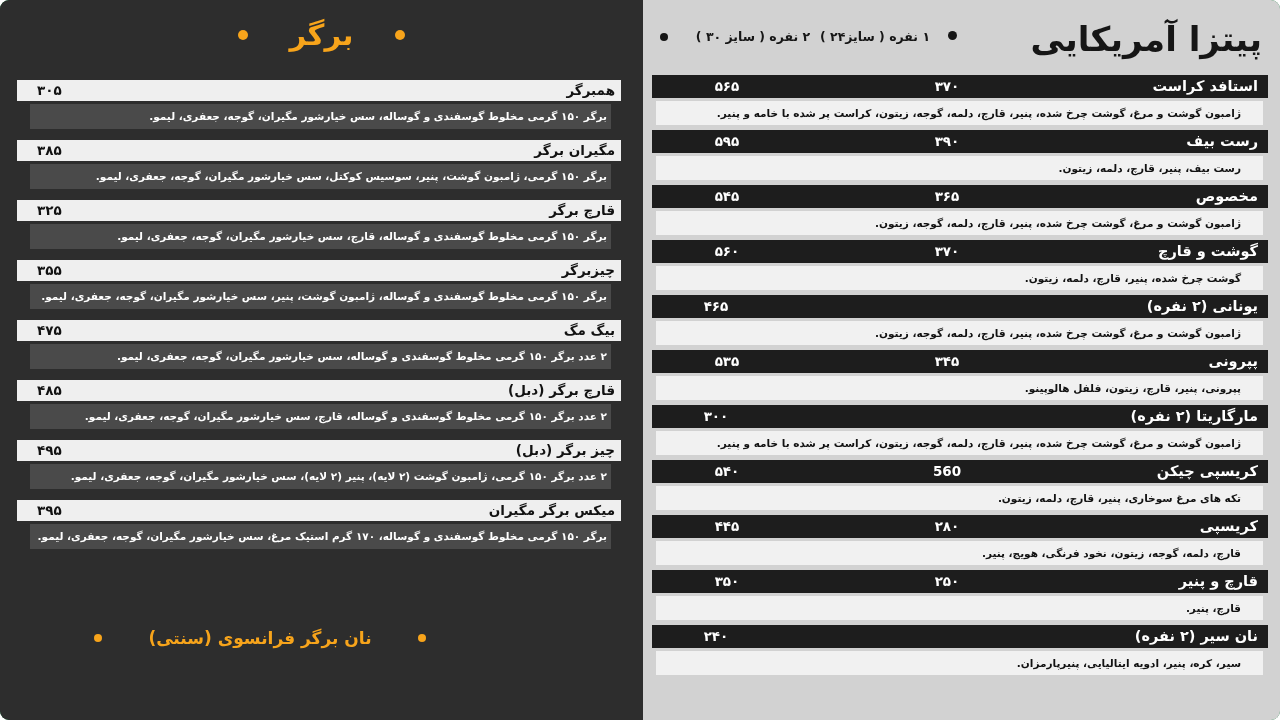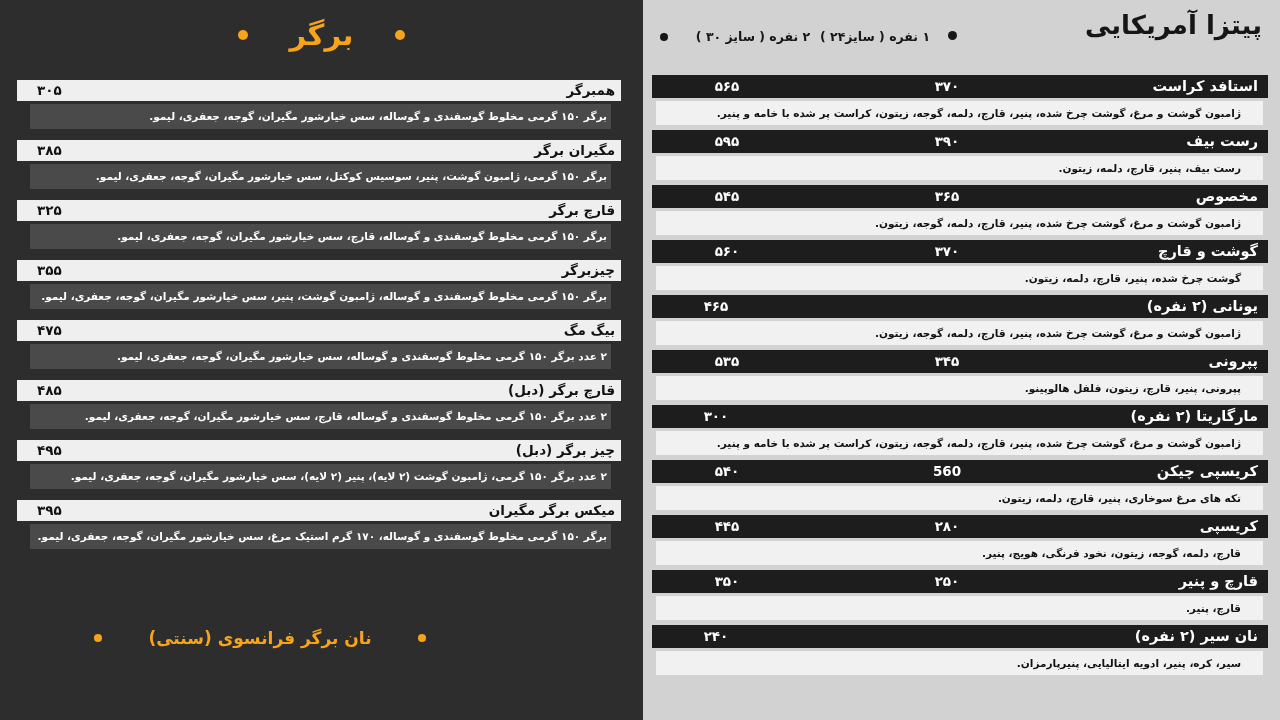--- a/index.html
+++ b/index.html
@@ -1,17 +1,17 @@
 <!DOCTYPE html>
 <html lang="fa"><head>
 <meta charset="utf-8">
 <style>
   html,body{margin:0;padding:0;}
   body{font-family:"DejaVu Sans", sans-serif;}
-  #screen{position:relative;width:1280px;height:720px;overflow:hidden;background:#15803d;}
+  #screen{position:relative;width:1280px;height:720px;overflow:hidden;background:#15803d;border-radius:9px;}
 
   
   .left-panel{position:absolute;left:0;top:0;width:643px;height:720px;background:#2d2d2d;}
   .burger-title-row{position:absolute;top:18px;left:0;width:643px;display:flex;justify-content:center;align-items:center;gap:42px;}
   .burger-title{color:#f7a41b;font-size:29px;font-weight:bold;}
   .dot{width:10px;height:10px;border-radius:50%;background:#f7a41b;display:inline-block;}
   .dot.small{width:8px;height:8px;}
 
   .burger-items{position:absolute;top:80px;left:17px;width:604px;}
   .burger-item{margin-bottom:11px;}
@@ -20,21 +20,21 @@
   .b-price{position:absolute;left:20px;top:0;font-size:13.5px;font-weight:bold;color:#121212;}
   .b-desc{margin:3px 10px 0 13px;height:25px;line-height:25px;background:#4a4a4a;color:#ffffff;
           font-size:10.5px;font-weight:bold;text-align:right;padding-right:4px;box-sizing:border-box;
           white-space:nowrap;overflow:hidden;}
 
   .burger-footer-row{position:absolute;top:628px;left:0;width:520px;display:flex;justify-content:center;align-items:center;gap:46px;}
   .burger-footer{color:#f7a41b;font-size:17px;font-weight:bold;}
 
   
   .right-panel{position:absolute;left:643px;top:0;width:637px;height:720px;background:#d2d2d2;}
-  .pizza-title{position:absolute;top:10px;right:18px;font-size:26px;font-weight:bold;color:#161616;}
+  .pizza-title{position:absolute;top:19px;right:18px;font-size:34px;font-weight:bold;color:#161616;}
   .dark-dot{width:9px;height:9px;border-radius:50%;background:#161616;display:inline-block;position:absolute;}
   .pizza-title-dot{left:305px;top:31px;}
   .size-header{position:absolute;top:29px;width:134px;text-align:center;font-size:12.5px;font-weight:bold;color:#161616;}
   .size-header.small{left:165px;text-align:center;}
   .size-header.large{left:43px;}
   .pizza-header-dot{left:17px;top:33px;width:8px;height:8px;}
 
   .pizza-items{position:absolute;top:75px;left:9px;width:616px;}
   .pizza-item{margin-bottom:5px;}
   .p-name-bar{position:relative;height:23px;line-height:23px;background:#1d1d1d;color:#ffffff;}

